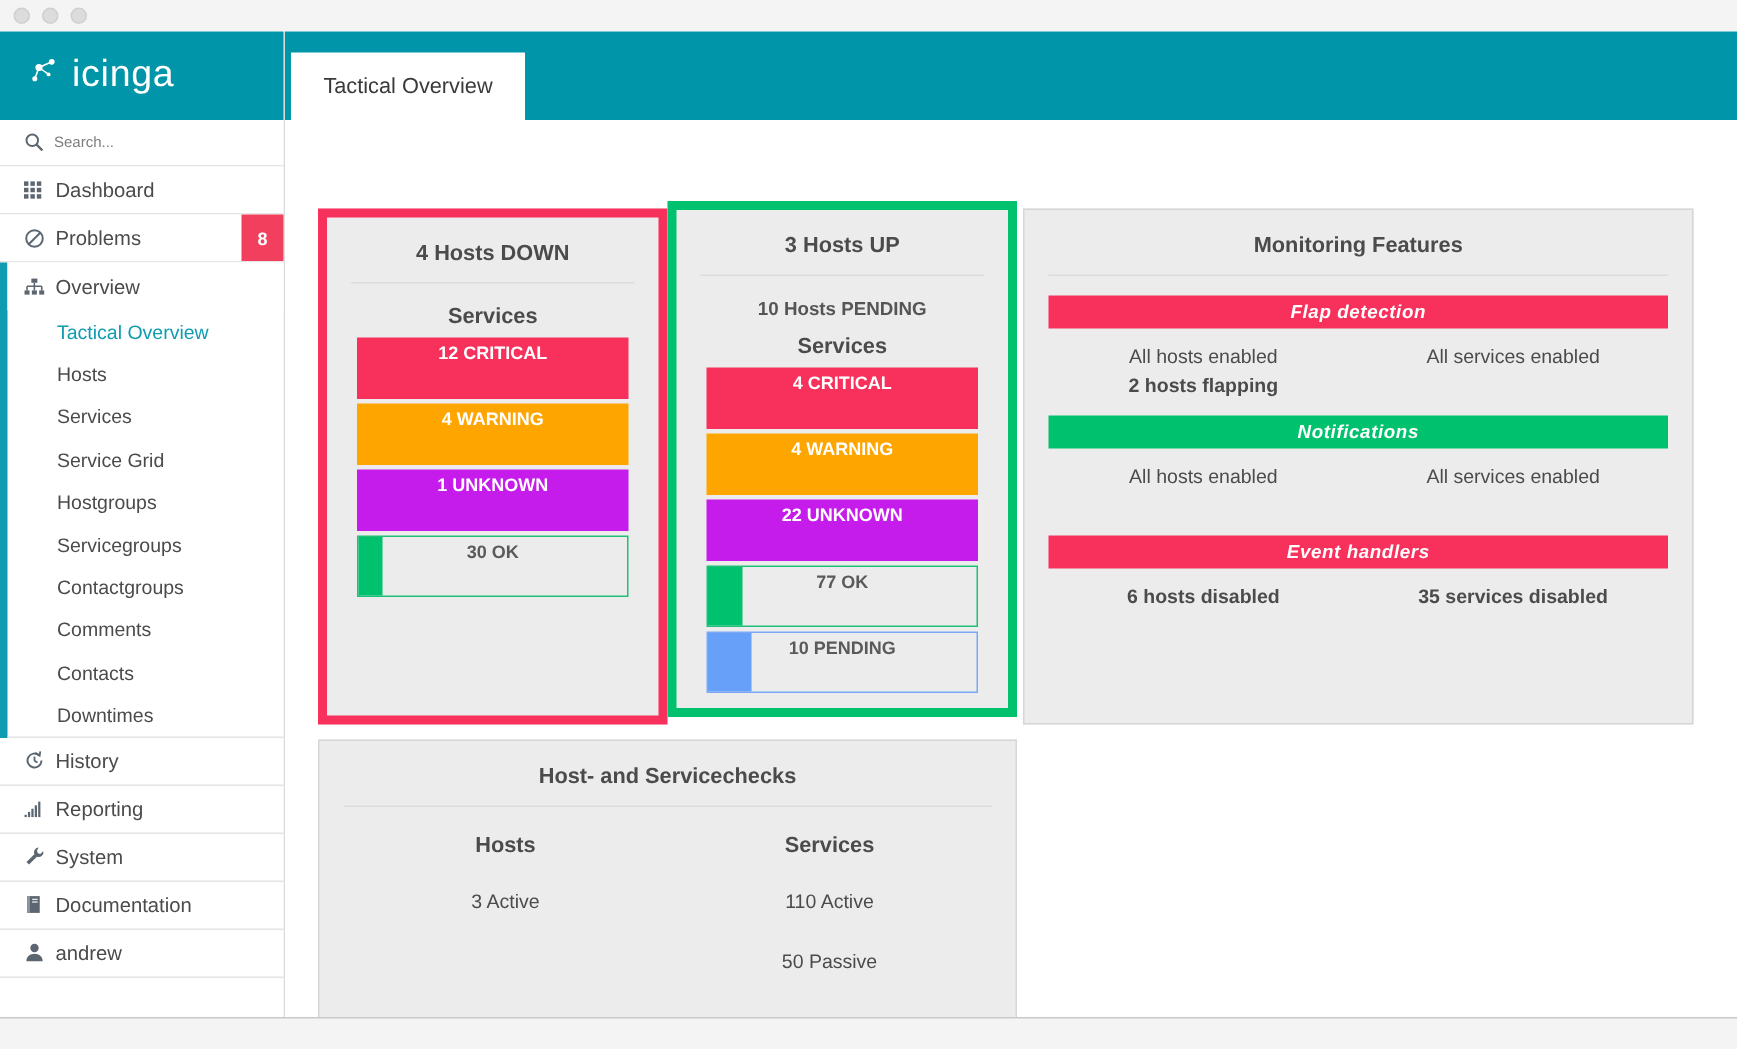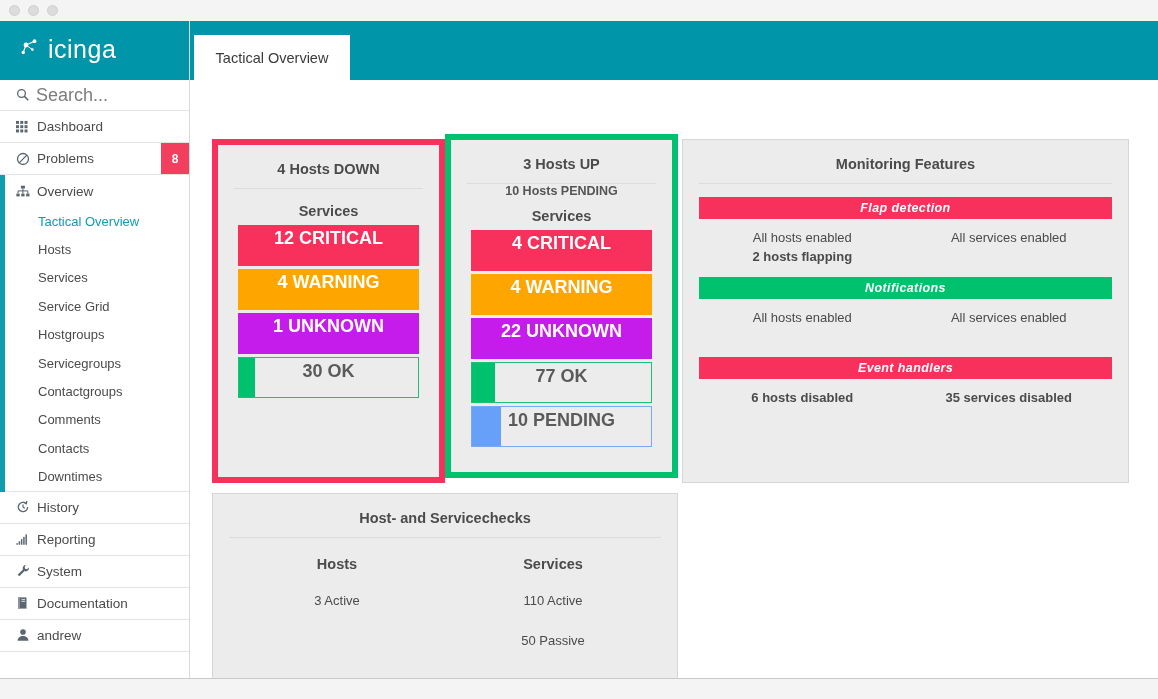--- a/index.html
+++ b/index.html
@@ -82,21 +82,21 @@
     width: 20px;
     display: inline-flex;
     align-items: center;
     justify-content: flex-start;
     color: #5c6670;
     flex: 0 0 20px;
   }
   .nav-row .nav-label { margin-left: 1px; }
 
   #search-row { height: 31px; }
-  #search-row .search-text { color: #7d7d7d; font-size: 18px; }
+  #search-row .search-text { color: #7d7d7d; font-size: 10px; }
 
   .badge {
     position: absolute;
     right: 0; top: 0;
     height: 31px;
     min-width: 28px;
     background: #f23f5d;
     color: #ffffff;
     font-size: 12px;
     font-weight: bold;
@@ -181,34 +181,35 @@
     font-size: 14.5px;
     font-weight: bold;
     color: #4b4b4b;
     margin-top: 14px;
   }
   .subtitle-small {
     text-align: center;
     font-size: 12.5px;
     font-weight: bold;
     color: #555;
+    margin-top: 15px;
   }
 
   
   .bars { margin: 6px 20px 0 20px; }
   .bar {
     height: 41px;
     margin-bottom: 3px;
     position: relative;
     display: flex;
     align-items: flex-start;
     justify-content: center;
   }
   .bar-label {
-    font-size: 18px;
+    font-size: 12px;
     font-weight: bold;
     color: #ffffff;
     padding-top: 3px;
     position: relative;
     z-index: 2;
   }
   .bar.outline {
     background: #ececec;
     border: 1px solid #1fbf78;
   }

